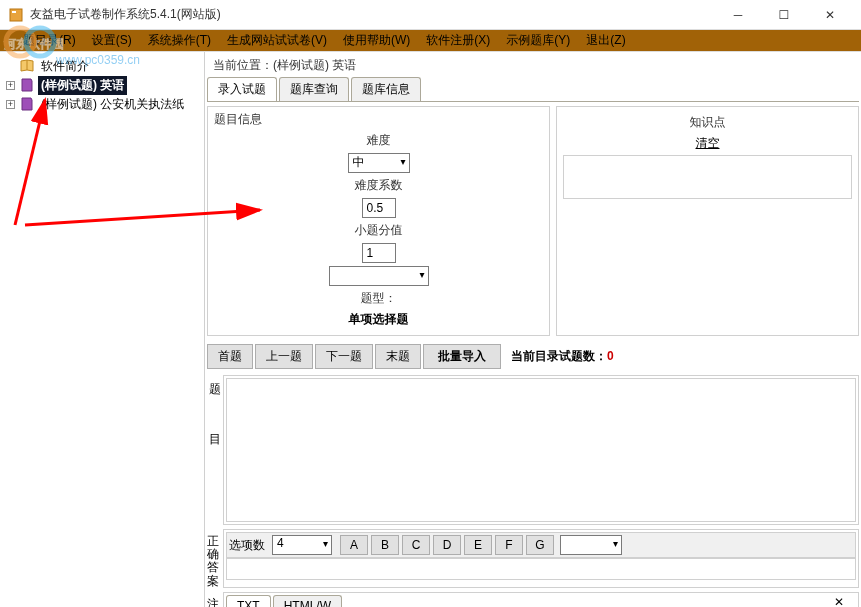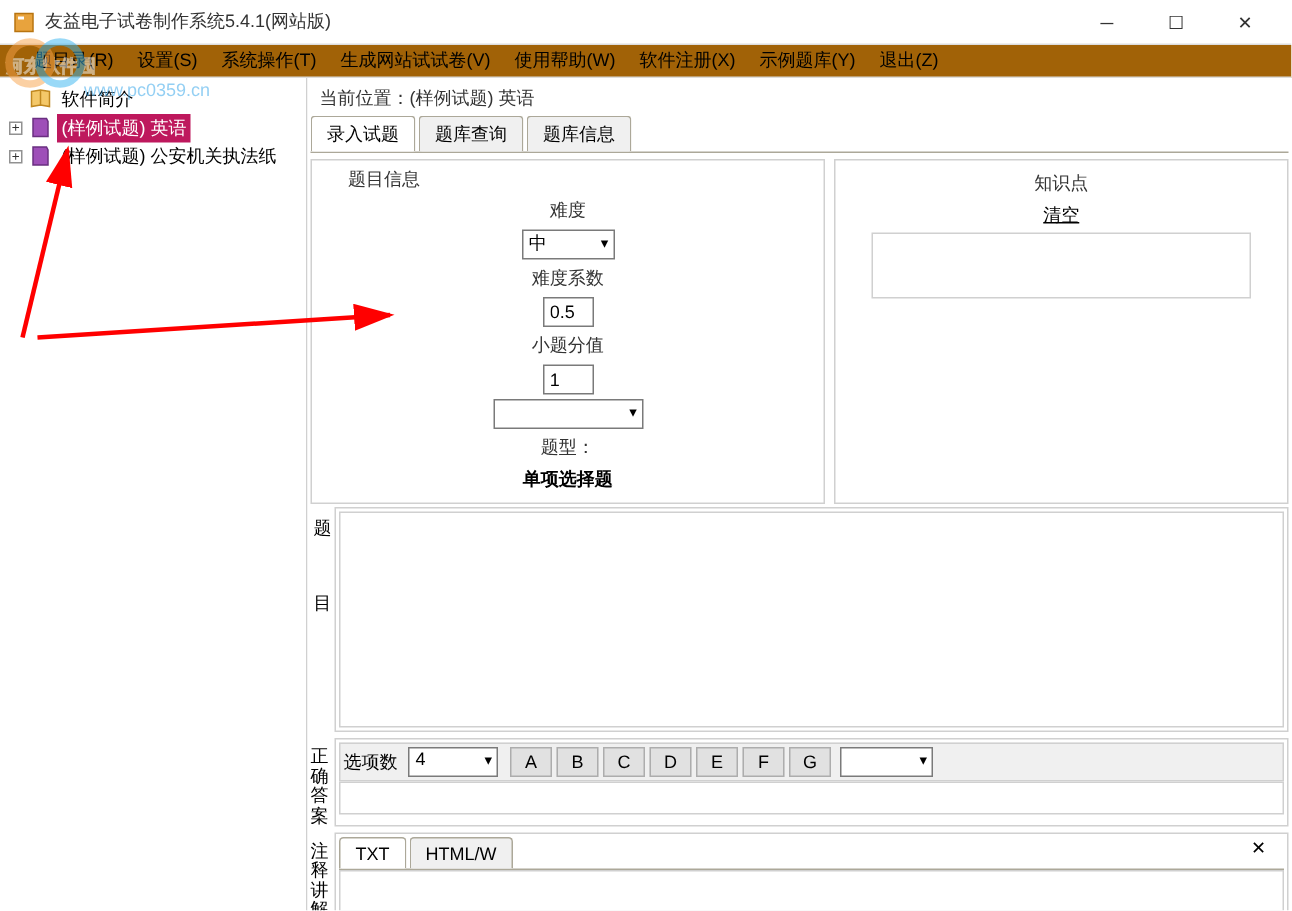--- a/index.html
+++ b/index.html
@@ -10,28 +10,28 @@
 .titlebar .winbtn { width: 46px; height: 30px; display: flex; align-items: center; justify-content: center; color: #333; }
 .menubar { height: 22px; background: #a16207; display: flex; align-items: center; padding: 0 15px; border-bottom: 1px solid #ddd; }
 .menubar .menu { padding: 2px 8px; cursor: default; }
 .main { display: flex; height: calc(100% - 52px); }
 .sidebar { width: 205px; background: #fff; border-right: 1px solid #d0d0d0; padding: 4px 2px; }
 .tree-item { display: flex; align-items: center; height: 18px; margin: 1px 0; padding-left: 4px; }
 .tree-item .expander { width: 9px; height: 9px; border: 1px solid #919191; margin-right: 4px; display: flex; align-items: center; justify-content: center; font-size: 9px; line-height: 1; color: #333; }
 .tree-item .noexp { width: 13px; }
 .tree-item .ticon { width: 16px; height: 16px; margin-right: 3px; }
 .tree-item .label { padding: 1px 3px; }
-.tree-item.selected .label { background: #be185d; color: #fff; }
+.tree-item.selected .label { background: #0f172a; color: #fff; font-weight: bold; }
 .content { flex: 1; display: flex; flex-direction: column; background: #fff; padding: 2px; overflow: hidden; }
 .location { padding: 3px 6px; color: #333; }
 .tabs { display: flex; border-bottom: 1px solid #aca899; }
 .tab { padding: 3px 10px; border: 1px solid #aca899; border-bottom: none; background: #f0f0f0; margin-right: 2px; cursor: default; border-radius: 3px 3px 0 0; }
 .tab.active { background: #fff; }
 .toprow { display: flex; gap: 6px; margin-top: 4px; }
-.panel { border: 1px solid #d0d0d0; padding: 4px 24px; }
+.panel { border: 1px solid #d0d0d0; padding: 4px 6px; }
 .panel .ptitle { color: #333; margin-bottom: 4px; }
 .fieldrow { display: flex; align-items: center; gap: 4px; margin: 3px 0; flex-direction: column; }
 .fieldrow label { color: #333; }
 .select, .textin { border: 1px solid #7a7a7a; height: 20px; background: #fff; }
 .select { min-width: 60px; padding: 0 14px 0 4px; position: relative; }
 .select::after { content: "▾"; position: absolute; right: 3px; top: 2px; font-size: 10px; }
 .textin { padding: 0 4px; }
 .navpanel { display: flex; align-items: center; gap: 2px; margin: 8px 0 4px 0; }
 .btn { border: 1px solid #adadad; background: #e1e1e1; padding: 3px 10px; cursor: default; }
 .btn.big { padding: 3px 14px; font-weight: bold; }
@@ -136,20 +136,30 @@
         <div class="fieldrow">
           <label>知识点</label>
           <span style="text-decoration:underline;cursor:pointer">清空</span>
         </div>
         <div class="textarea" style="height:44px"></div>
       </div>
     </div>
 
     <div class="midspace"></div>
 
+    <div class="navpanel">
+      <div class="btn">首题</div>
+      <div class="btn">上一题</div>
+      <div class="btn">下一题</div>
+      <div class="btn">末题</div>
+      <div class="btn big">批量导入</div>
+      <span class="countinfo">
+        <span>当前目录试题数：</span><span class="num">0</span>
+      </span>
+    </div>
 
     <div class="section" style="height:178px">
       <div class="vlabel">
         <span>题</span>
           <br>
           <br>
           <span>目</span>
       </div>
       <div class="section-body">
         <div class="textarea" style="height:144px"></div>

